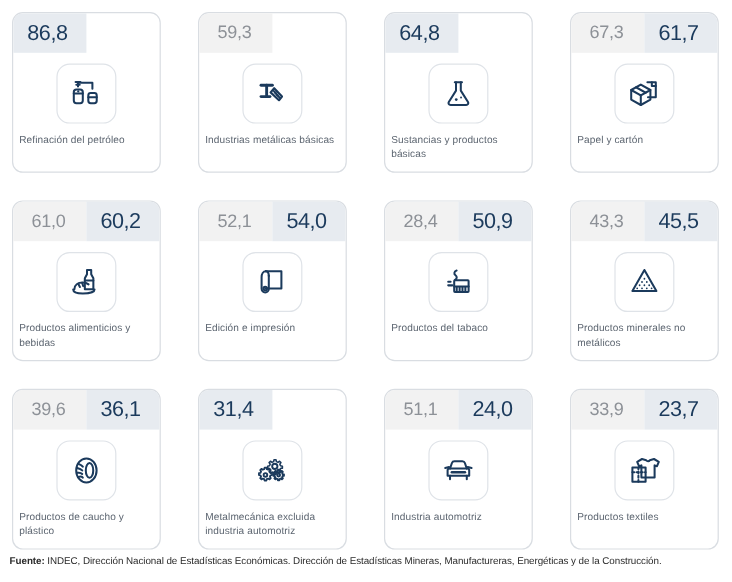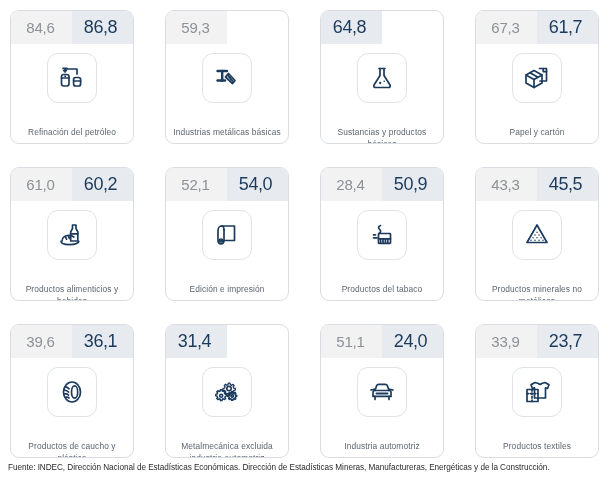--- a/index.html
+++ b/index.html
@@ -84,54 +84,53 @@
     display: flex;
     align-items: center;
     justify-content: center;
     flex: 0 0 auto;
     box-sizing: border-box;
   }
   .icon-box svg {
     display: block;
   }
   .card-label {
-    margin-top: 24px;
+    margin-top: 8px;
     width: 112px;
-    text-align: center;
+    text-align: left;
     font-size: 8.4px;
     line-height: 11.5px;
     color: #5c6570;
     letter-spacing: 0.1px;
   }
   .footer {
     position: absolute;
     left: 8px;
     top: 462px;
     width: 596px;
     font-size: 8.2px;
     line-height: 11px;
     color: #2b2b2b;
     letter-spacing: -0.05px;
     white-space: nowrap;
   }
   .footer b {
-    font-weight: normal;
+    font-weight: bold;
     margin-top: 12px;
   }
 </style>
 </head>
 <body>
 
 <div class="infographic">
 
   <div class="grid">
 
     <div class="card">
       <div class="card-header">
-        <div class="val-prev">84,6</div>
         <div class="val-curr">86,8</div>
       </div>
       <div class="icon-box">
         <span>
           <svg width="32" height="32" viewBox="0 0 32 32" fill="none" stroke="#1b3a5c" stroke-width="1.7" stroke-linecap="round" stroke-linejoin="round">
             <path d="M9 10 L9 7 L21 7 L21 12"></path>
             <path d="M7 6.4 L11 6.4"></path>
             <path d="M7.6 8.6 L10.4 8.6"></path>
             <rect x="5.5" y="12.5" width="7.5" height="11.5" rx="2.2"></rect>
             <path d="M5.5 16 L13 16"></path>

